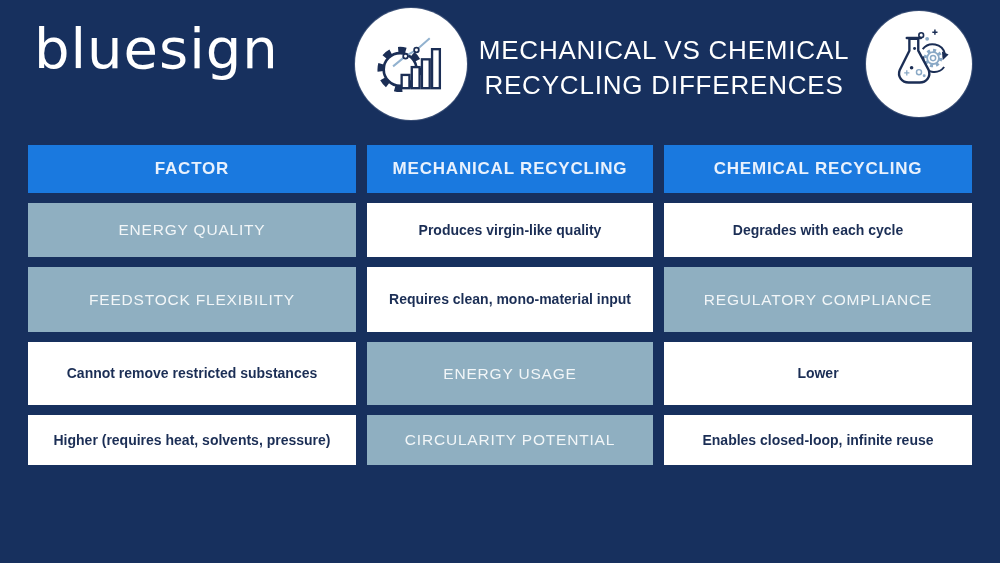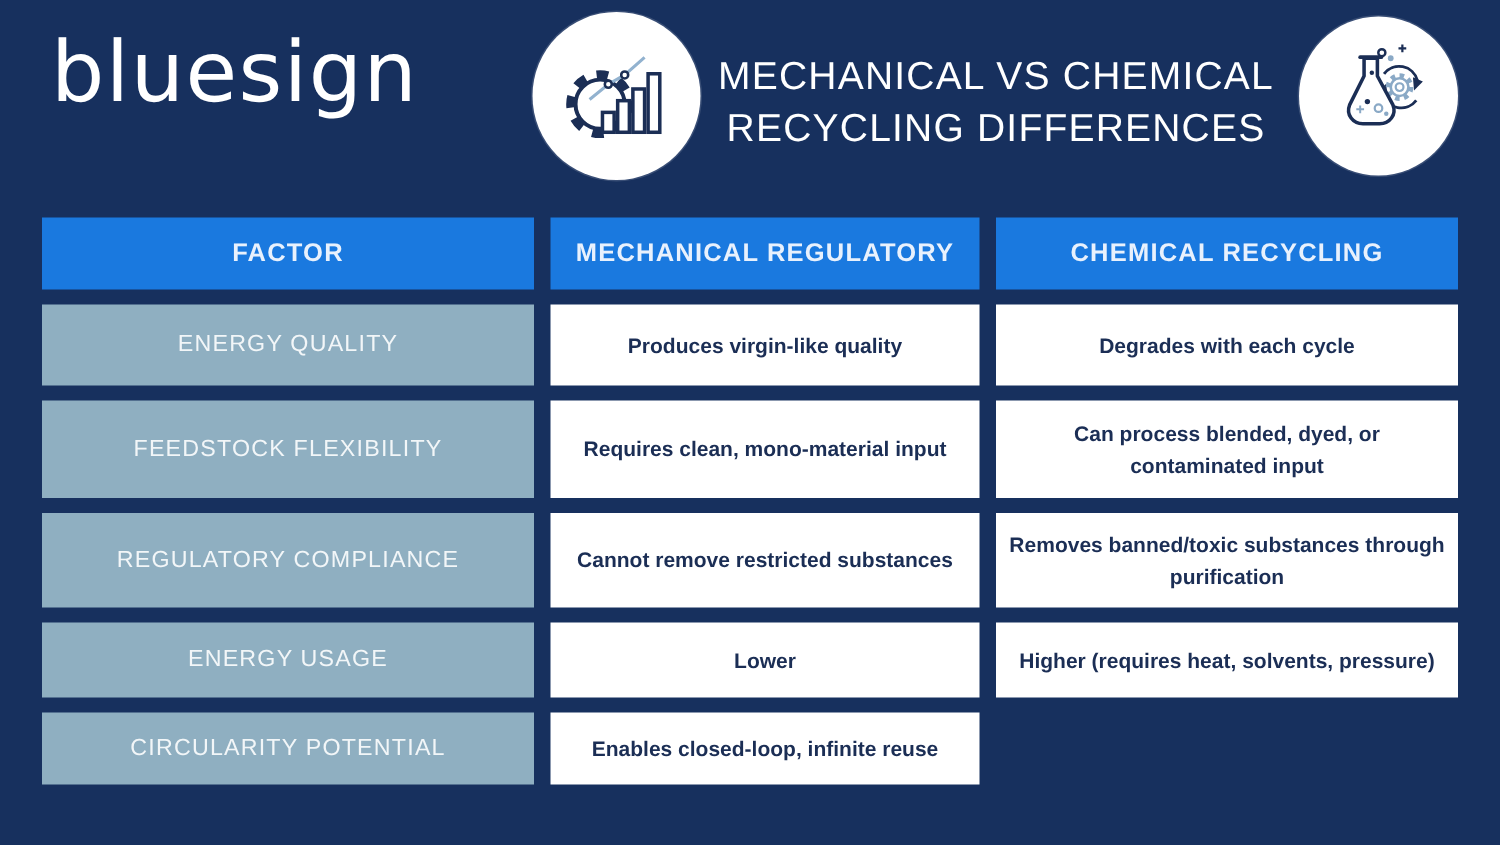--- a/index.html
+++ b/index.html
@@ -100,34 +100,32 @@
       <path d="M30,62 h7 M33.5,58.5 v7" stroke="#8aa9c6" stroke-width="1.8"></path>
       <circle cx="53" cy="11" r="3.2" fill="none" stroke="#1b2e55" stroke-width="2.2"></circle>
       <circle cx="61" cy="16" r="2.6" fill="#8aa9c6"></circle>
       <path d="M68,7 h7 M71.5,3.5 v7" stroke="#1b2e55" stroke-width="2"></path>
     </svg>
   </div>
 
   <div class="table">
 
     <div class="th">FACTOR</div>
-    <div class="th">MECHANICAL REGULATORY</div>
+    <div class="th">MECHANICAL RECYCLING</div>
     <div class="th">CHEMICAL RECYCLING</div>
 
     <div class="factor">ENERGY QUALITY</div>
     <div class="cell">Produces virgin-like quality</div>
     <div class="cell">Degrades with each cycle</div>
 
     <div class="factor">FEEDSTOCK FLEXIBILITY</div>
     <div class="cell">Requires clean, mono-material input</div>
-    <div class="cell">Can process blended, dyed, or contaminated input</div>
 
     <div class="factor">REGULATORY COMPLIANCE</div>
     <div class="cell">Cannot remove restricted substances</div>
-    <div class="cell">Removes banned/toxic substances through purification</div>
 
     <div class="factor">ENERGY USAGE</div>
     <div class="cell">Lower</div>
     <div class="cell">Higher (requires heat, solvents, pressure)</div>
 
     <div class="factor">CIRCULARITY POTENTIAL</div>
     <div class="cell">Enables closed-loop, infinite reuse</div>
 
   </div>
 </div>

